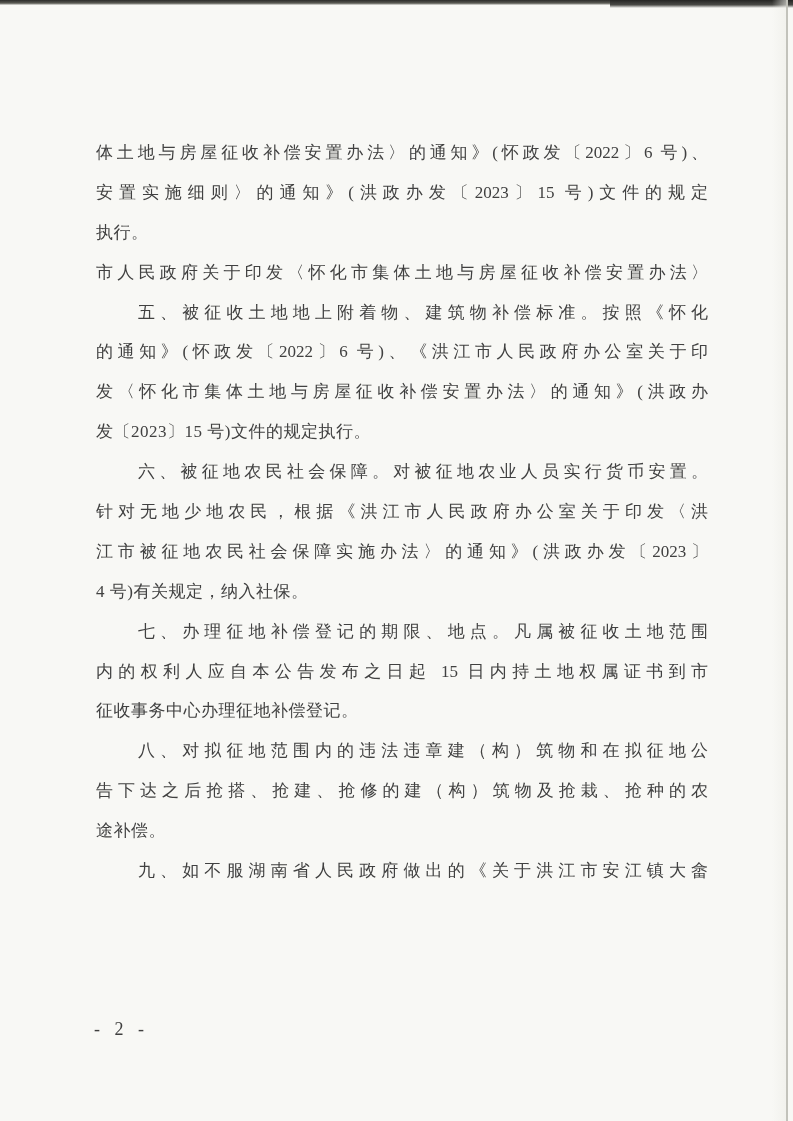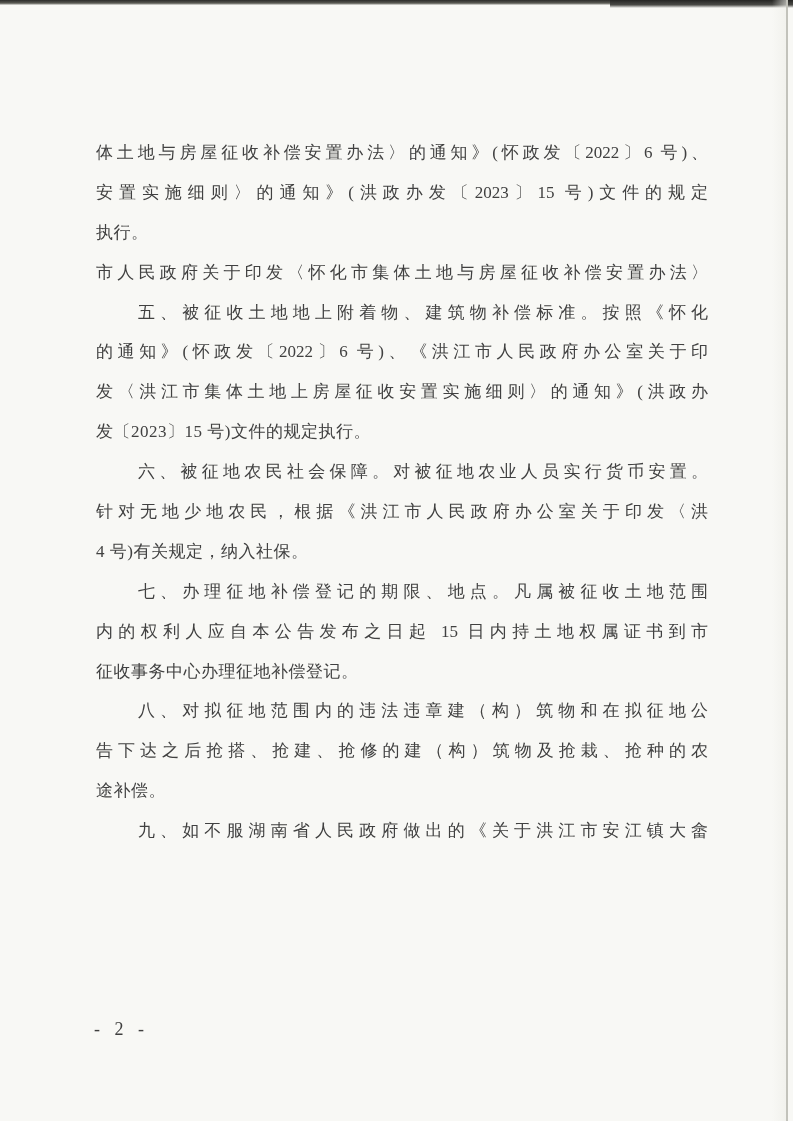--- a/index.html
+++ b/index.html
@@ -88,26 +88,27 @@
 <div class="doc-body">
     <div class="paragraph">
       <div class="line fill first">体土地与房屋征收补偿安置办法〉的通知》(怀政发〔2022〕6 号)、</div>
       <div class="line fill">安置实施细则〉的通知》(洪政办发〔2023〕15 号)文件的规定</div>
       <div class="line">执行。</div>
     </div>
     <div class="paragraph indent">
       <div class="line fill">市人民政府关于印发〈怀化市集体土地与房屋征收补偿安置办法〉</div>
       <div class="line fill first">五、被征收土地地上附着物、建筑物补偿标准。按照《怀化</div>
       <div class="line fill">的通知》(怀政发〔2022〕6 号)、《洪江市人民政府办公室关于印</div>
-      <div class="line fill">发〈洪江市集体土地上房屋征收安置实施细则〉的通知》(洪政办</div>
+      <div class="line fill">发〈怀化市集体土地与房屋征收补偿安置办法〉的通知》(洪政办</div>
       <div class="line">发〔2023〕15 号)文件的规定执行。</div>
     </div>
     <div class="paragraph indent">
       <div class="line fill first">六、被征地农民社会保障。对被征地农业人员实行货币安置。</div>
       <div class="line fill">针对无地少地农民，根据《洪江市人民政府办公室关于印发〈洪</div>
+      <div class="line fill">江市被征地农民社会保障实施办法〉的通知》(洪政办发〔2023〕</div>
       <div class="line">4 号)有关规定，纳入社保。</div>
     </div>
     <div class="paragraph indent">
       <div class="line fill first">七、办理征地补偿登记的期限、地点。凡属被征收土地范围</div>
       <div class="line fill">内的权利人应自本公告发布之日起 15 日内持土地权属证书到市</div>
       <div class="line">征收事务中心办理征地补偿登记。</div>
     </div>
     <div class="paragraph indent">
       <div class="line fill first">八、对拟征地范围内的违法违章建（构）筑物和在拟征地公</div>
       <div class="line fill">告下达之后抢搭、抢建、抢修的建（构）筑物及抢栽、抢种的农</div>

